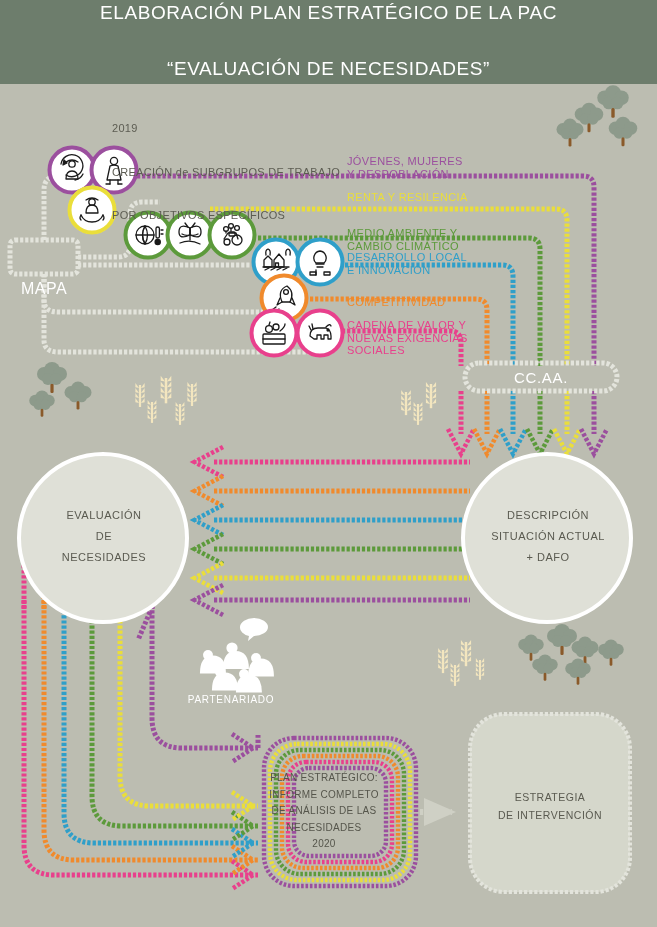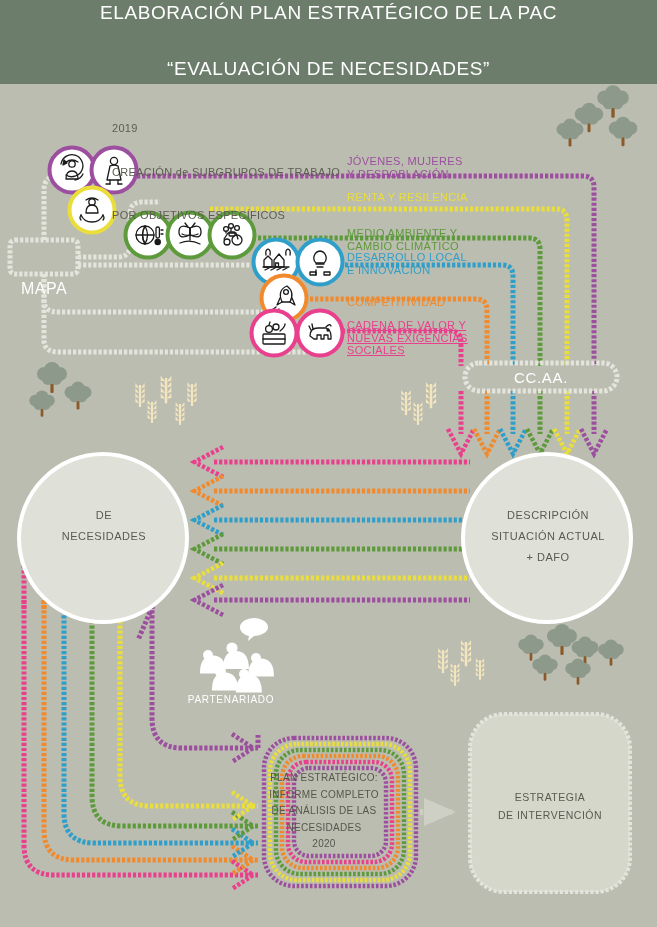--- a/index.html
+++ b/index.html
@@ -580,27 +580,28 @@
   <span class="y">CREACIÓN de SUBGRUPOS DE TRABAJO</span>
   <span class="y">POR OBJETIVOS ESPECÍFICOS</span>
 </div>
 
 <div id="theme-labels">
     <div class="txt theme-label" style="left: 347px; top: 155px; color: rgb(155, 79, 158);"><div>JÓVENES, MUJERES</div><div>Y DESPOBLACIÓN</div></div>
     <div class="txt theme-label" style="left: 347px; top: 191px; color: rgb(234, 222, 58);"><div>RENTA Y RESILENCIA</div></div>
     <div class="txt theme-label" style="left: 347px; top: 227px; color: rgb(92, 154, 59);"><div>MEDIO AMBIENTE Y</div><div>CAMBIO CLIMÁTICO</div></div>
     <div class="txt theme-label" style="left: 347px; top: 251px; color: rgb(47, 159, 201);"><div>DESARROLLO LOCAL</div><div>E INNOVACIÓN</div></div>
     <div class="txt theme-label" style="left: 347px; top: 288px; color: rgb(240, 138, 44); margin-top: 8px;"><div>COMPETITIVIDAD</div></div>
-    <div class="txt theme-label" style="left: 347px; top: 319px; color: rgb(232, 64, 140); text-decoration: underline;"><div>CADENA DE VALOR Y</div><div>NUEVAS EXIGENCIAS</div><div>SOCIALES</div></div>
+    <div class="txt theme-label" style="left: 347px; top: 319px; color: rgb(232, 64, 140);"><div>CADENA DE VALOR Y</div><div>NUEVAS EXIGENCIAS</div><div>SOCIALES</div></div>
   </div>
 
 <div id="mapa-label">MAPA</div>
 <div id="ccaa-label">CC.AA.</div>
 
 <div class="big-circle-txt" id="eval-txt">
+    <div>EVALUACIÓN</div>
     <div>DE</div>
     <div>NECESIDADES</div>
   </div>
 <div class="big-circle-txt" id="desc-txt">
     <div>DESCRIPCIÓN</div>
     <div>SITUACIÓN ACTUAL</div>
     <div>+ DAFO</div>
   </div>
 
 <div id="part-label">PARTENARIADO</div>

